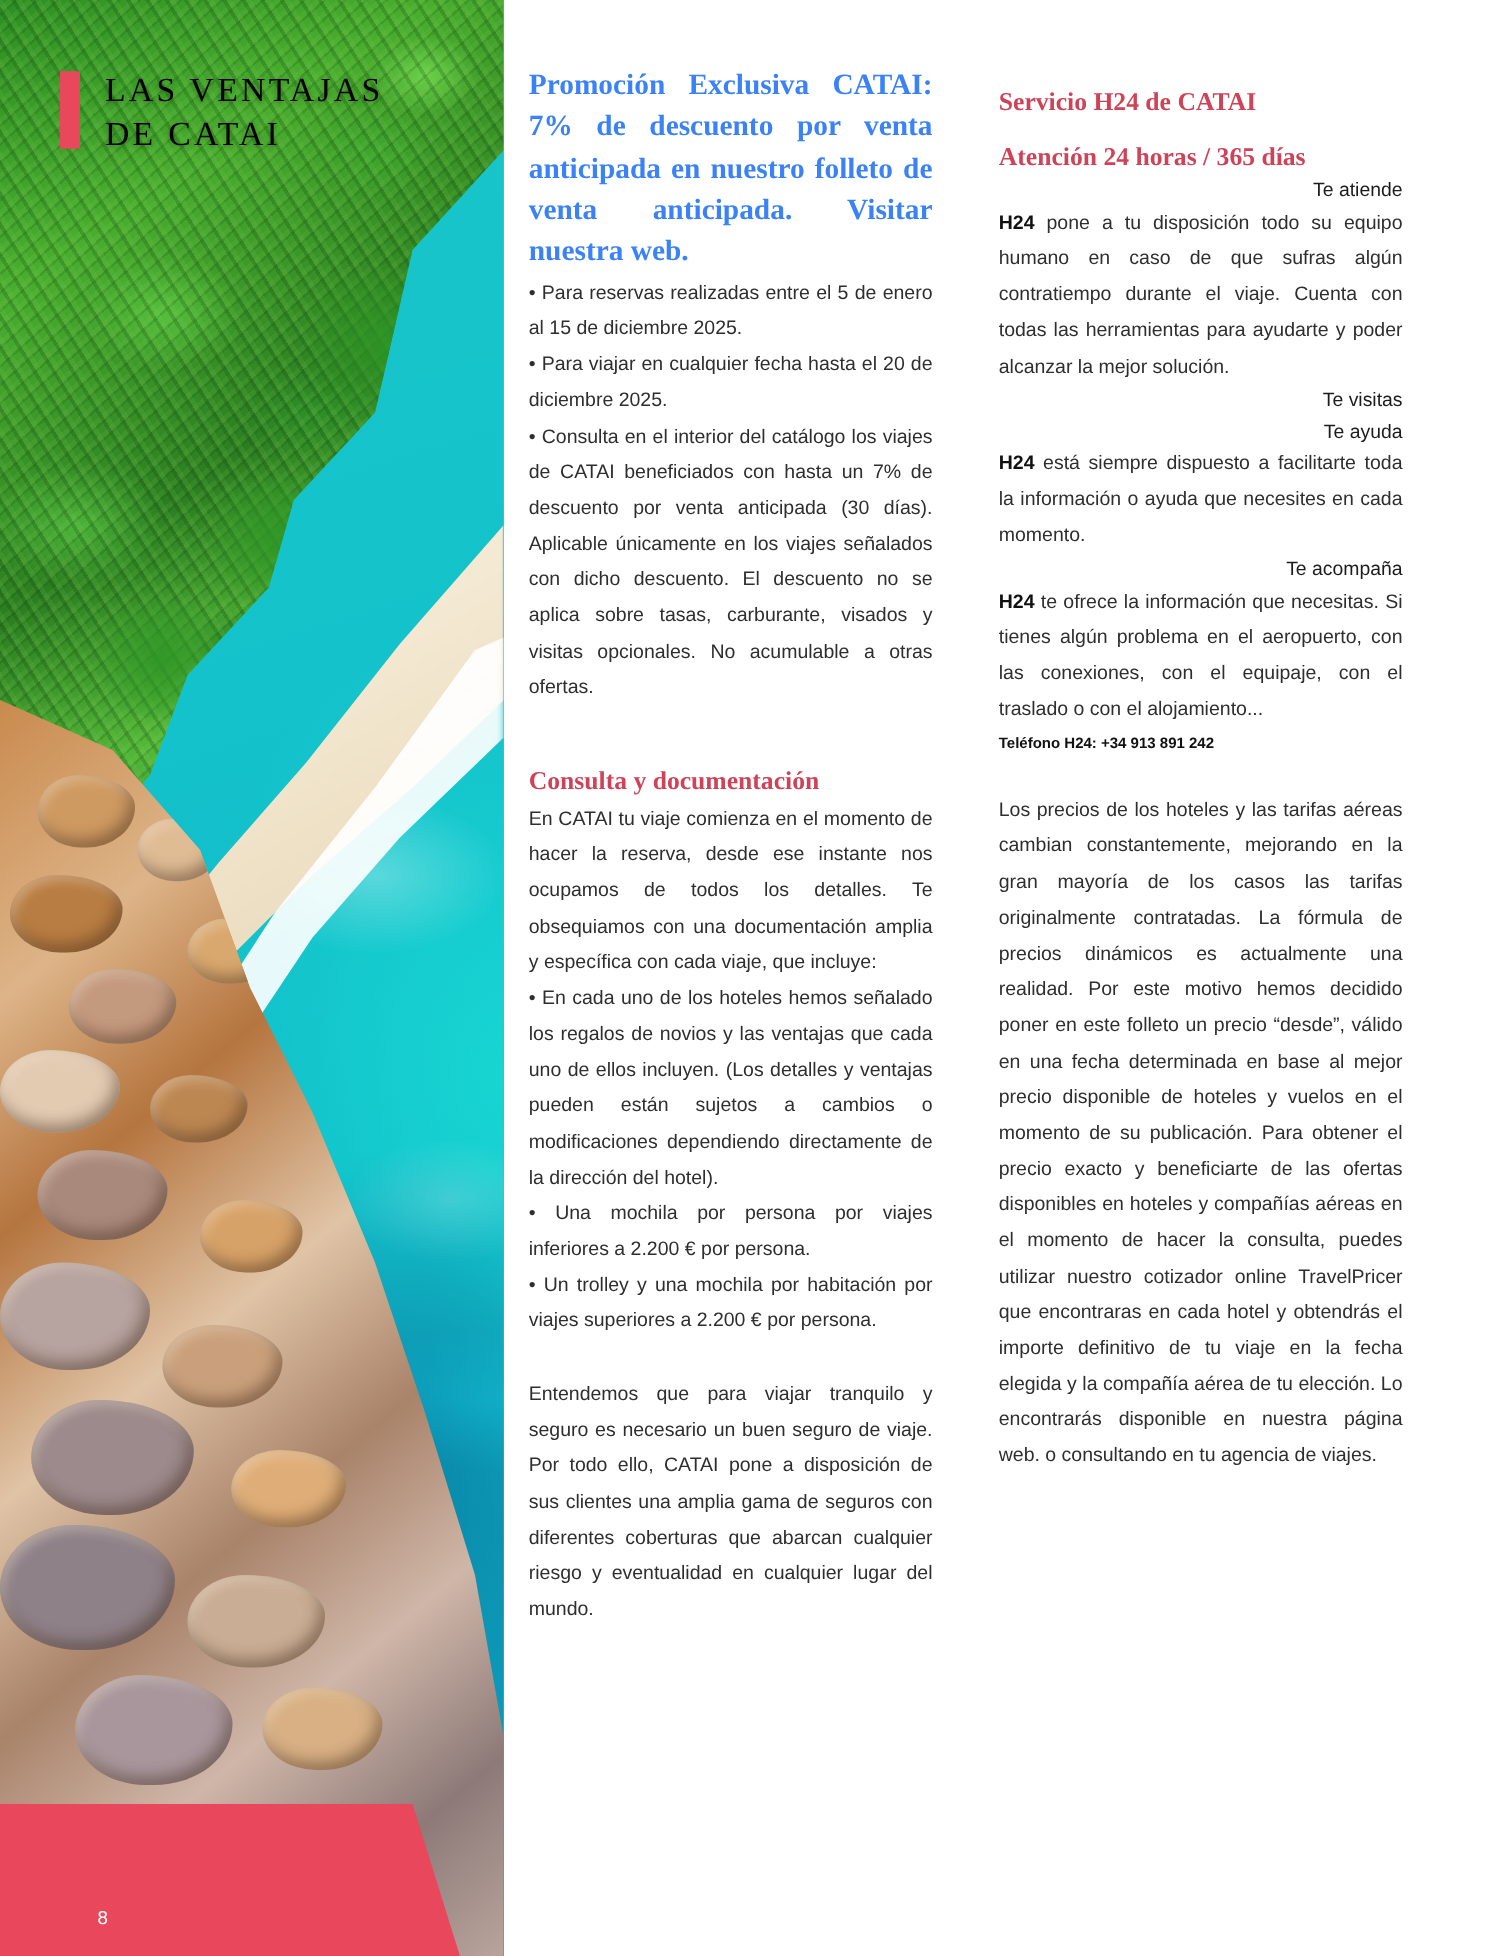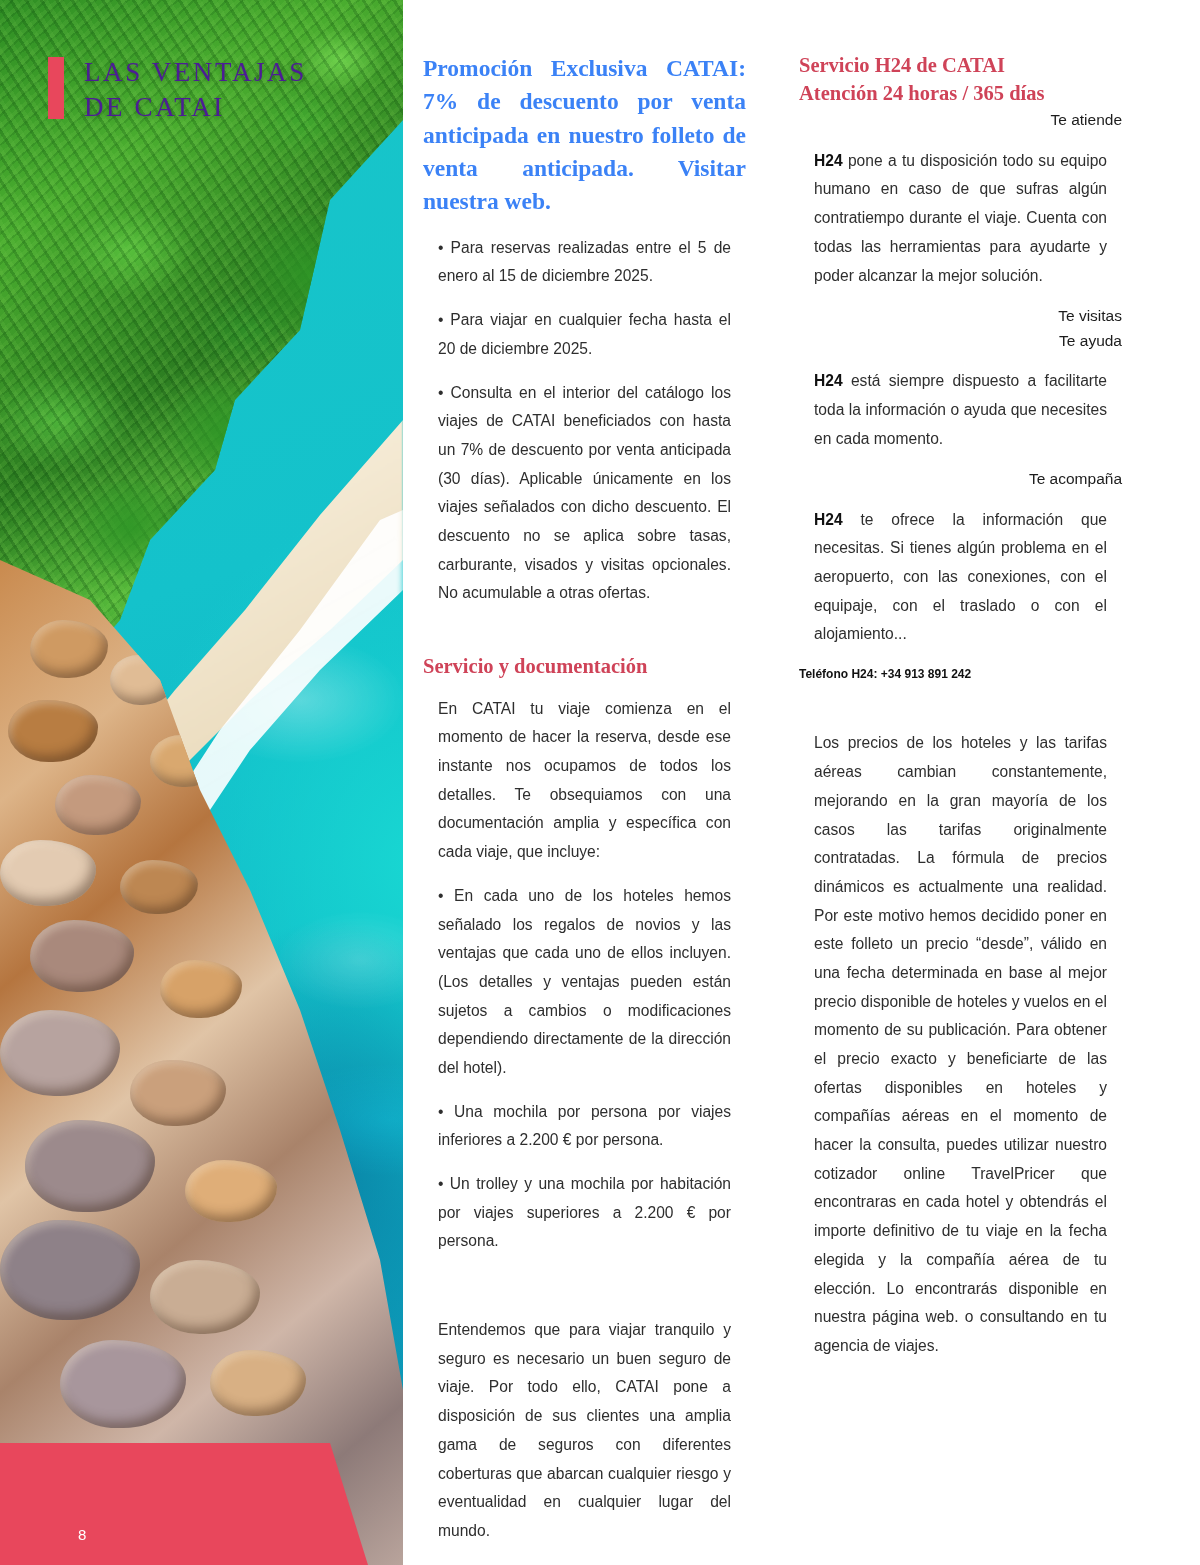--- a/index.html
+++ b/index.html
@@ -148,21 +148,21 @@
     z-index: 5;
   }
   .headline-bar {
     width: 16px;
     height: 62px;
     background: #e8475c;
     flex: none;
     margin-top: 2px;
   }
   .headline-text {
-    color: #4c1d95;
+    color: #000000;
     font-family: "Liberation Serif", serif;
     font-size: 27px;
     line-height: 1.28;
     letter-spacing: 2.6px;
     font-weight: 400;
     text-shadow: 0 1px 5px rgba(0,0,0,.35);
     white-space: pre-line;
   }
 
   
@@ -183,42 +183,42 @@
     line-height: 1.42;
     text-align: justify;
     margin: 0 0 2px 0;
   }
   .sec-head {
     color: #cf4358;
     font-family: "Liberation Serif", serif;
     font-weight: bold;
     font-size: 20.5px;
     line-height: 1.3;
-    margin: 0 0 3px 0;
+    margin: 17px 0 3px 0;
   }
   .sec-head.tight { margin-bottom: 1px; }
 
   .sub-head {
     color: #1c1c1c;
     font-family: "Liberation Sans", sans-serif;
     font-weight: normal;
     font-size: 15.5px;
     line-height: 1.45;
     margin: 2px 0 0 0;
     text-align: right;
   }
 
   p.body {
     font-family: "Liberation Sans", sans-serif;
     font-size: 15.6px;
     line-height: 1.84;
     text-align: justify;
     text-justify: inter-word;
     color: #2e2e2e;
-    margin: 15px;
+    margin: 0;
     font-weight: 300;
   }
   .spacer-lg { height: 30px; }
   .phone {
     font-family: "Liberation Sans", sans-serif;
     font-weight: bold;
     font-size: 12px;
     color: #111111;
     line-height: 1.7;
     margin: 2px 0 0 0;
@@ -279,21 +279,21 @@
 <div class="col col-2">
 
   <p class="lead-head">Promoción Exclusiva CATAI: 7% de descuento por venta anticipada en nuestro folleto de venta anticipada. Visitar nuestra web.</p>
 
   <p class="body">• Para reservas realizadas entre el 5 de enero al 15 de diciembre 2025.</p>
   <p class="body">• Para viajar en cualquier fecha hasta el 20 de diciembre 2025.</p>
   <p class="body">• Consulta en el interior del catálogo los viajes de CATAI beneficiados con hasta un 7% de descuento por venta anticipada (30 días). Aplicable únicamente en los viajes señalados con dicho descuento. El descuento no se aplica sobre tasas, carburante, visados y visitas opcionales. No acumulable a otras ofertas.</p>
 
   <div class="spacer-lg"></div>
 
-  <h2 class="sec-head">Servicio y documentación</h2>
+  <h2 class="sec-head">Consulta y documentación</h2>
   <p class="body">En CATAI tu viaje comienza en el momento de hacer la reserva, desde ese instante nos ocupamos de todos los detalles. Te obsequiamos con una documentación amplia y específica con cada viaje, que incluye:</p>
   <p class="body">• En cada uno de los hoteles hemos señalado los regalos de novios y las ventajas que cada uno de ellos incluyen. (Los detalles y ventajas pueden están sujetos a cambios o modificaciones dependiendo directamente de la dirección del hotel).</p>
   <p class="body">• Una mochila por persona por viajes inferiores a 2.200 € por persona.</p>
   <p class="body">• Un trolley y una mochila por habitación por viajes superiores a 2.200 € por persona.</p>
 
   <div class="spacer-lg"></div>
 
   <p class="body">Entendemos que para viajar tranquilo y seguro es necesario un buen seguro de viaje. Por todo ello, CATAI pone a disposición de sus clientes una amplia gama de seguros con diferentes coberturas que abarcan cualquier riesgo y eventualidad en cualquier lugar del mundo.</p>
 </div>
 

